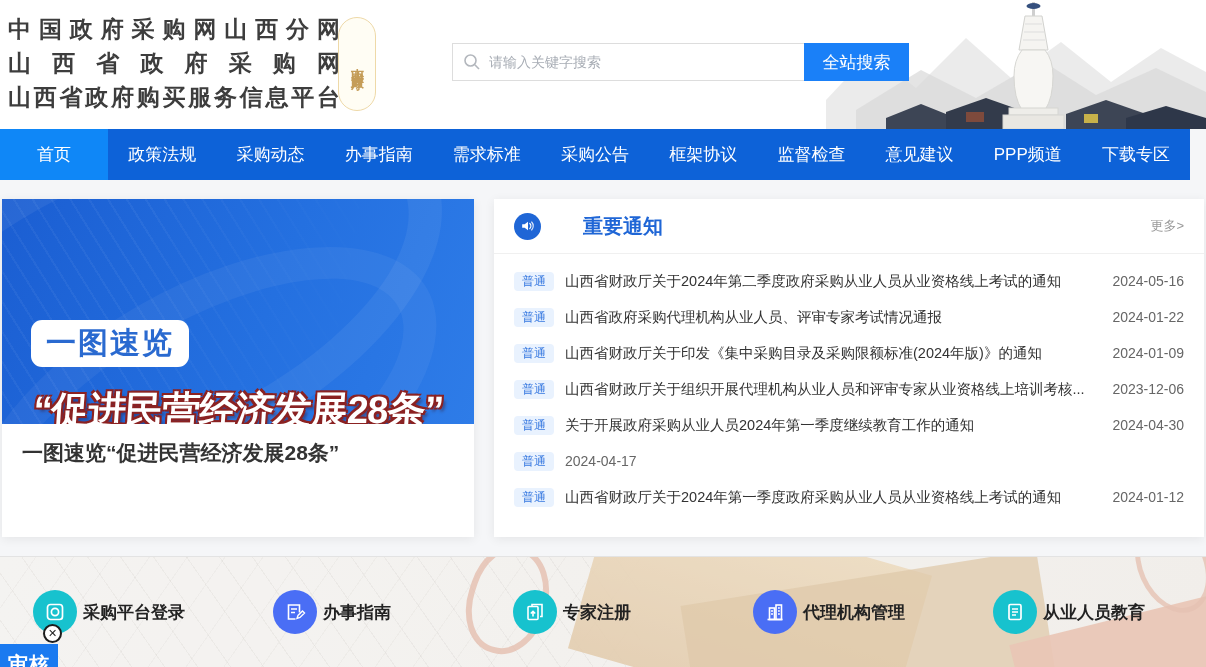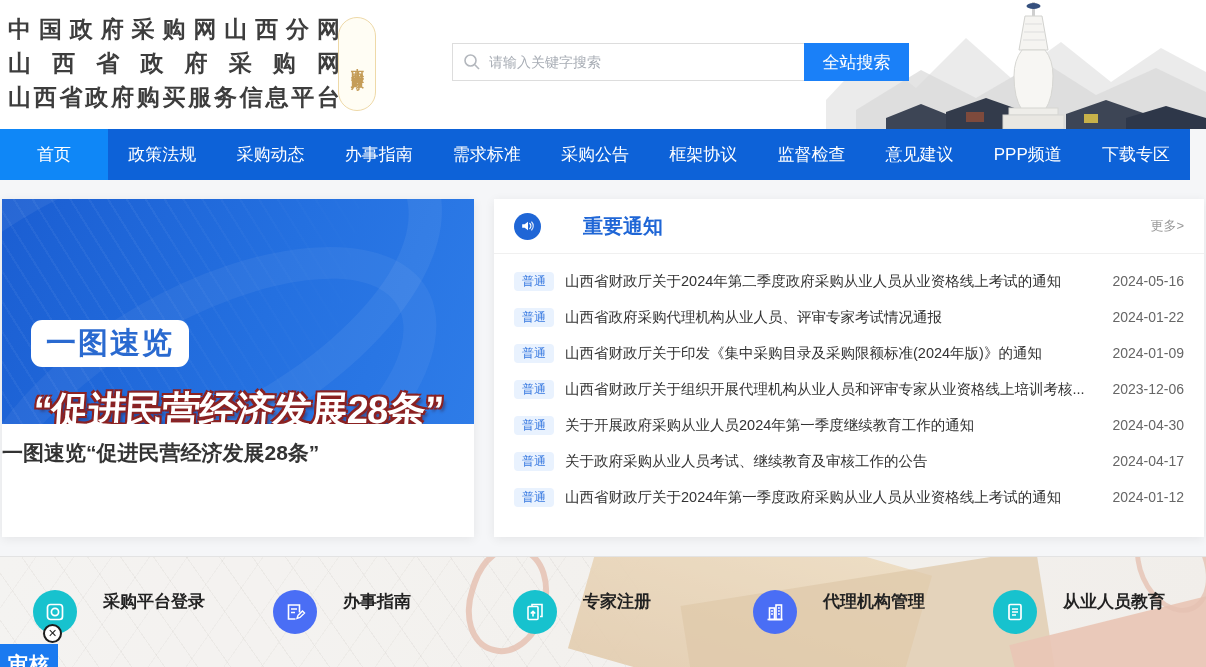--- a/index.html
+++ b/index.html
@@ -50,21 +50,21 @@
   .banner-badge { position:absolute; left:29px; top:121px; background:#fff; border-radius:11px;
                   padding:3px 15px; color:#2a6ad0; font-size:30px; font-weight:700; letter-spacing:2px; }
   .banner-slogan { position:absolute; left:0; top:186px; width:100%; text-align:center;
                    font-size:38px; font-weight:700; color:#fff; letter-spacing:-1px;
                    transform:skewX(-4deg);
                    text-shadow:2px 2px 0 #8b2222,-2px -2px 0 #8b2222,2px -2px 0 #8b2222,
                                -2px 2px 0 #8b2222,4px 4px 3px rgba(60,0,0,.35); }
   .dots { position:absolute; left:114px; top:255px; display:flex; gap:12px; }
   .dot { width:32px; height:5px; background:rgba(255,255,255,.45); cursor:pointer; }
   .dot.active { background:#fff; }
-  .caption { height:57px; display:flex; align-items:center; 
+  .caption { height:57px; display:flex; align-items:center; padding-left:20px;
              font-size:21px; font-weight:700; color:#333; cursor:pointer; }
 
   .card-right { left:494px; top:199px; width:710px; height:338px; }
   .panel-head { height:55px; display:flex; align-items:center; padding:0 20px;
                 border-bottom:1px solid #f0f0f0; }
   .horn { width:27px; height:27px; border-radius:50%; background:#1f66d6; margin-right:10px;
           display:flex; align-items:center; justify-content:center; }
   .panel-title { font-size:20px; font-weight:700; color:#1f66d6; flex:1;margin-left:32px; }
   .more { font-size:13px; color:#999; cursor:pointer; }
   .notice-list { padding:9px 20px 0 20px; }
@@ -87,22 +87,22 @@
           background:linear-gradient(#e3c89f,#d5b386); opacity:.9; }
   .env2 { left:690px; top:20px; width:360px; height:150px; transform:rotate(-9deg);
           background:#cfae7f; opacity:.75; }
   .salmon { left:1020px; top:55px; width:260px; height:120px; transform:rotate(-14deg);
             background:#dfa78f; opacity:.9; }
   .clip1 { left:468px; top:-12px; width:80px; height:110px; border:6px solid #d8a28c;
            border-radius:46% 54% 50% 50%; transform:rotate(18deg); opacity:.85; }
   .clip2 { left:1138px; top:-42px; width:70px; height:100px; border:5px solid #d8a28c;
            border-radius:50%; transform:rotate(-24deg); opacity:.8; }
   .wash { left:0; top:0; width:1206px; height:111px; background:rgba(255,255,255,.34); }
-  .ql { position:absolute; top:50%; transform:translateY(-50%); display:flex; 
-        gap:26px; z-index:2; cursor:pointer; }
+  .ql { position:absolute; top:50%; transform:translateY(-50%); display:flex; align-items:center;
+        gap:6px; z-index:2; cursor:pointer; }
   .ql-circle { width:44px; height:44px; border-radius:50%; display:flex; align-items:center;
                justify-content:center; }
   .c-teal { background:#17c2ce; }
   .c-blue { background:#4a6ef5; }
   .ql-label { font-size:17px; font-weight:700; color:#222; }
 
   
   .float-audit { position:absolute; left:0; top:644px; width:58px; height:40px; background:#1a7af0;
                  color:#fff; font-size:20px; font-weight:700; display:flex; justify-content:center;
                  padding-top:7px; z-index:6; cursor:pointer; letter-spacing:1px; }
@@ -225,21 +225,20 @@
         <span class="notice-title">山西省财政厅关于组织开展代理机构从业人员和评审专家从业资格线上培训考核...</span>
         <span class="notice-date">2023-12-06</span>
       </div>
       <div class="notice-row">
         <span class="tag">普通</span>
         <span class="notice-title">关于开展政府采购从业人员2024年第一季度继续教育工作的通知</span>
         <span class="notice-date">2024-04-30</span>
       </div>
       <div class="notice-row">
         <span class="tag">普通</span>
-        <span class="notice-title">关于政府采购从业人员考试、继续教育及审核工作的公告</span>
         <span class="notice-date">2024-04-17</span>
       </div>
       <div class="notice-row">
         <span class="tag">普通</span>
         <span class="notice-title">山西省财政厅关于2024年第一季度政府采购从业人员从业资格线上考试的通知</span>
         <span class="notice-date">2024-01-12</span>
       </div>
     </div>
   </div>
 

